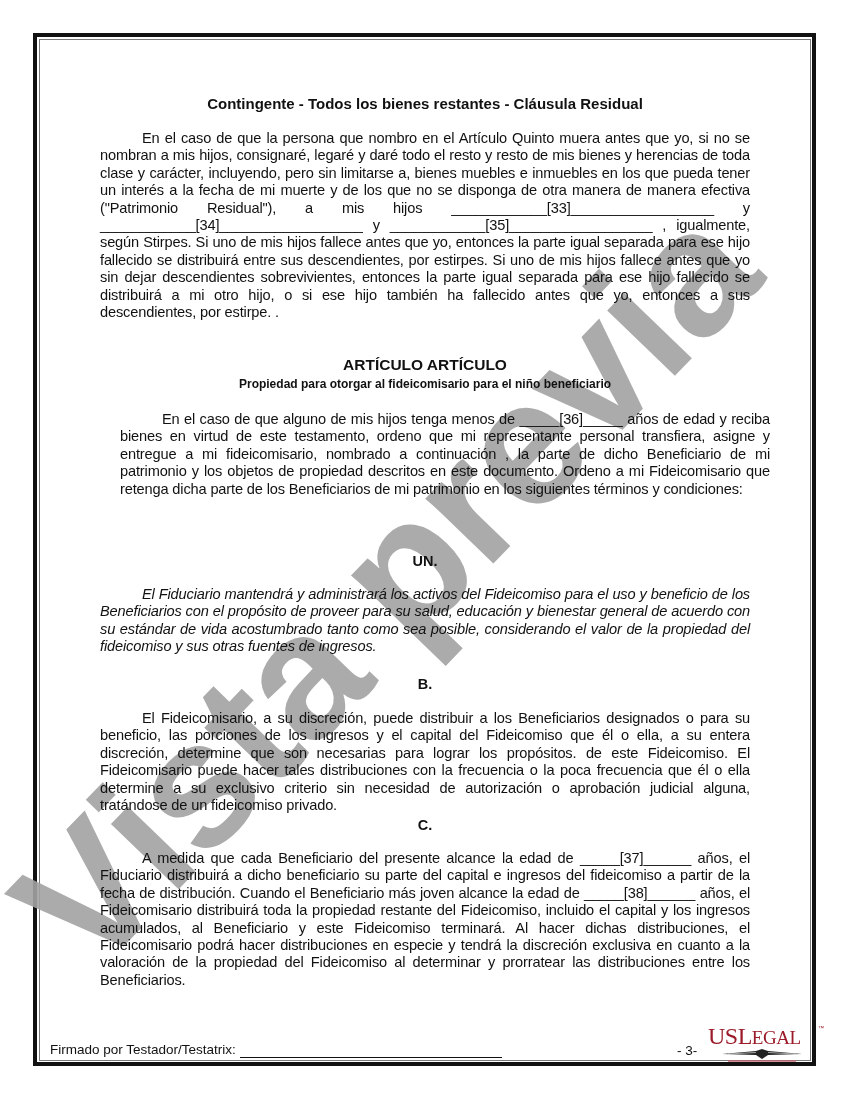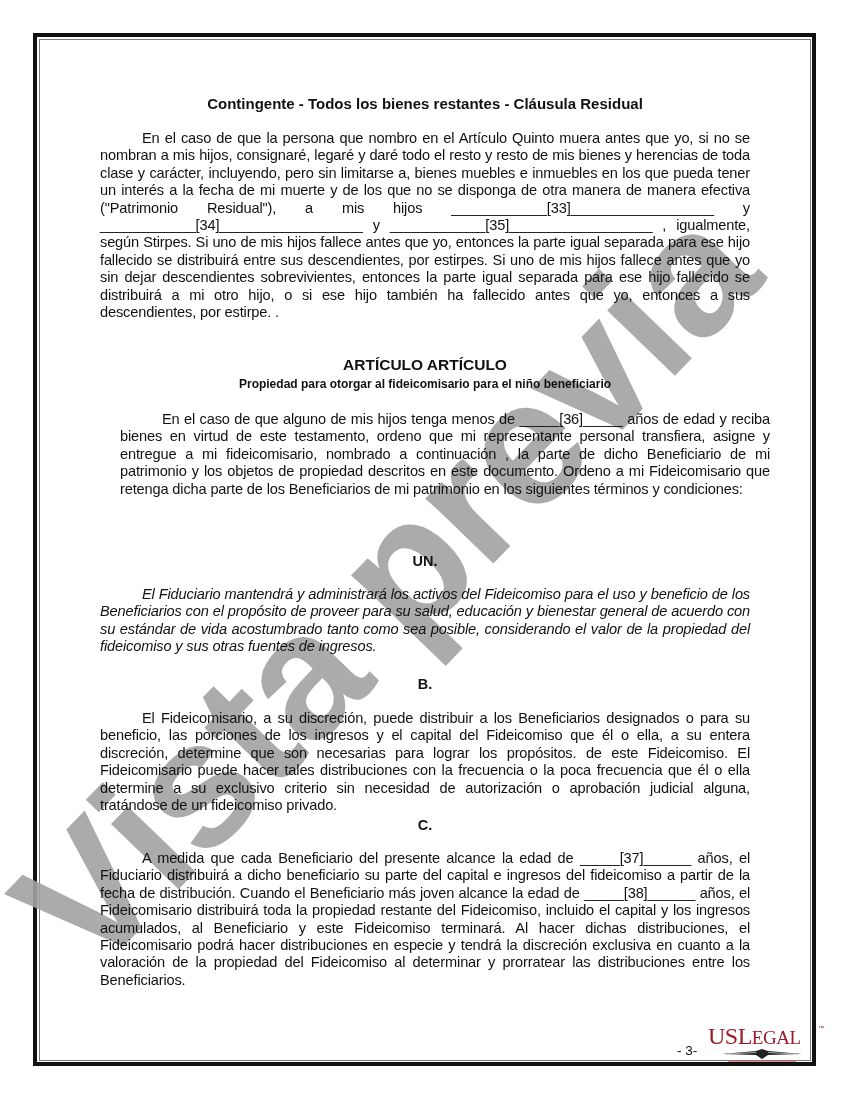--- a/index.html
+++ b/index.html
@@ -171,20 +171,23 @@
     <div class="title" style="top:675px; font-size:14.5px;">B.</div>
     <div class="para" style="top:710px;">El Fideicomisario, a su discreción, puede distribuir a los Beneficiarios designados o para su beneficio, las porciones de los ingresos y el capital del Fideicomiso que él o ella, a su entera discreción, determine que son necesarias para lograr los propósitos. de este Fideicomiso. El Fideicomisario puede hacer tales distribuciones con la frecuencia o la poca frecuencia que él o ella determine a su exclusivo criterio sin necesidad de autorización o aprobación judicial alguna, tratándose de un fideicomiso privado.</div>
 
     <div class="title" style="top:816px; font-size:14.5px;">C.</div>
     <div class="para" style="top:850px;">
       <span>A medida que cada Beneficiario del presente alcance la edad de </span><span class="fill">_____[37]______</span><span> años, el Fiduciario distribuirá a dicho beneficiario su parte del capital e ingresos del fideicomiso a partir de la fecha de distribución. Cuando el Beneficiario más joven alcance la edad de </span><span class="fill">_____[38]______</span><span> años, el Fideicomisario distribuirá toda la propiedad restante del Fideicomiso, incluido el capital y los ingresos acumulados, al Beneficiario y este Fideicomiso terminará. Al hacer dichas distribuciones, el Fideicomisario podrá hacer distribuciones en especie y tendrá la discreción exclusiva en cuanto a la valoración de la propiedad del Fideicomiso al determinar y prorratear las distribuciones entre los Beneficiarios.</span>
     </div>
 
   </div>
 
+  <div class="footer-sign">
+    <span>Firmado por Testador/Testatrix:</span><span class="sign-line"></span>
+  </div>
   <div class="page-num">- 3-</div>
 
   <div class="logo">
     <div class="logo-text"><span>US</span><span>L</span><span class="small">EGAL</span></div>
     <div class="logo-tm">™</div>
     <svg class="logo-eagle" viewBox="0 0 80 10">
       <polygon points="0,5 34,2 40,0 46,2 80,5 46,6 40,10 34,6" fill="#222"></polygon>
       <line x1="6" y1="5" x2="34" y2="3.5" stroke="#fff" stroke-width="0.6"></line>
       <line x1="46" y1="3.5" x2="74" y2="5" stroke="#fff" stroke-width="0.6"></line>
     </svg>

